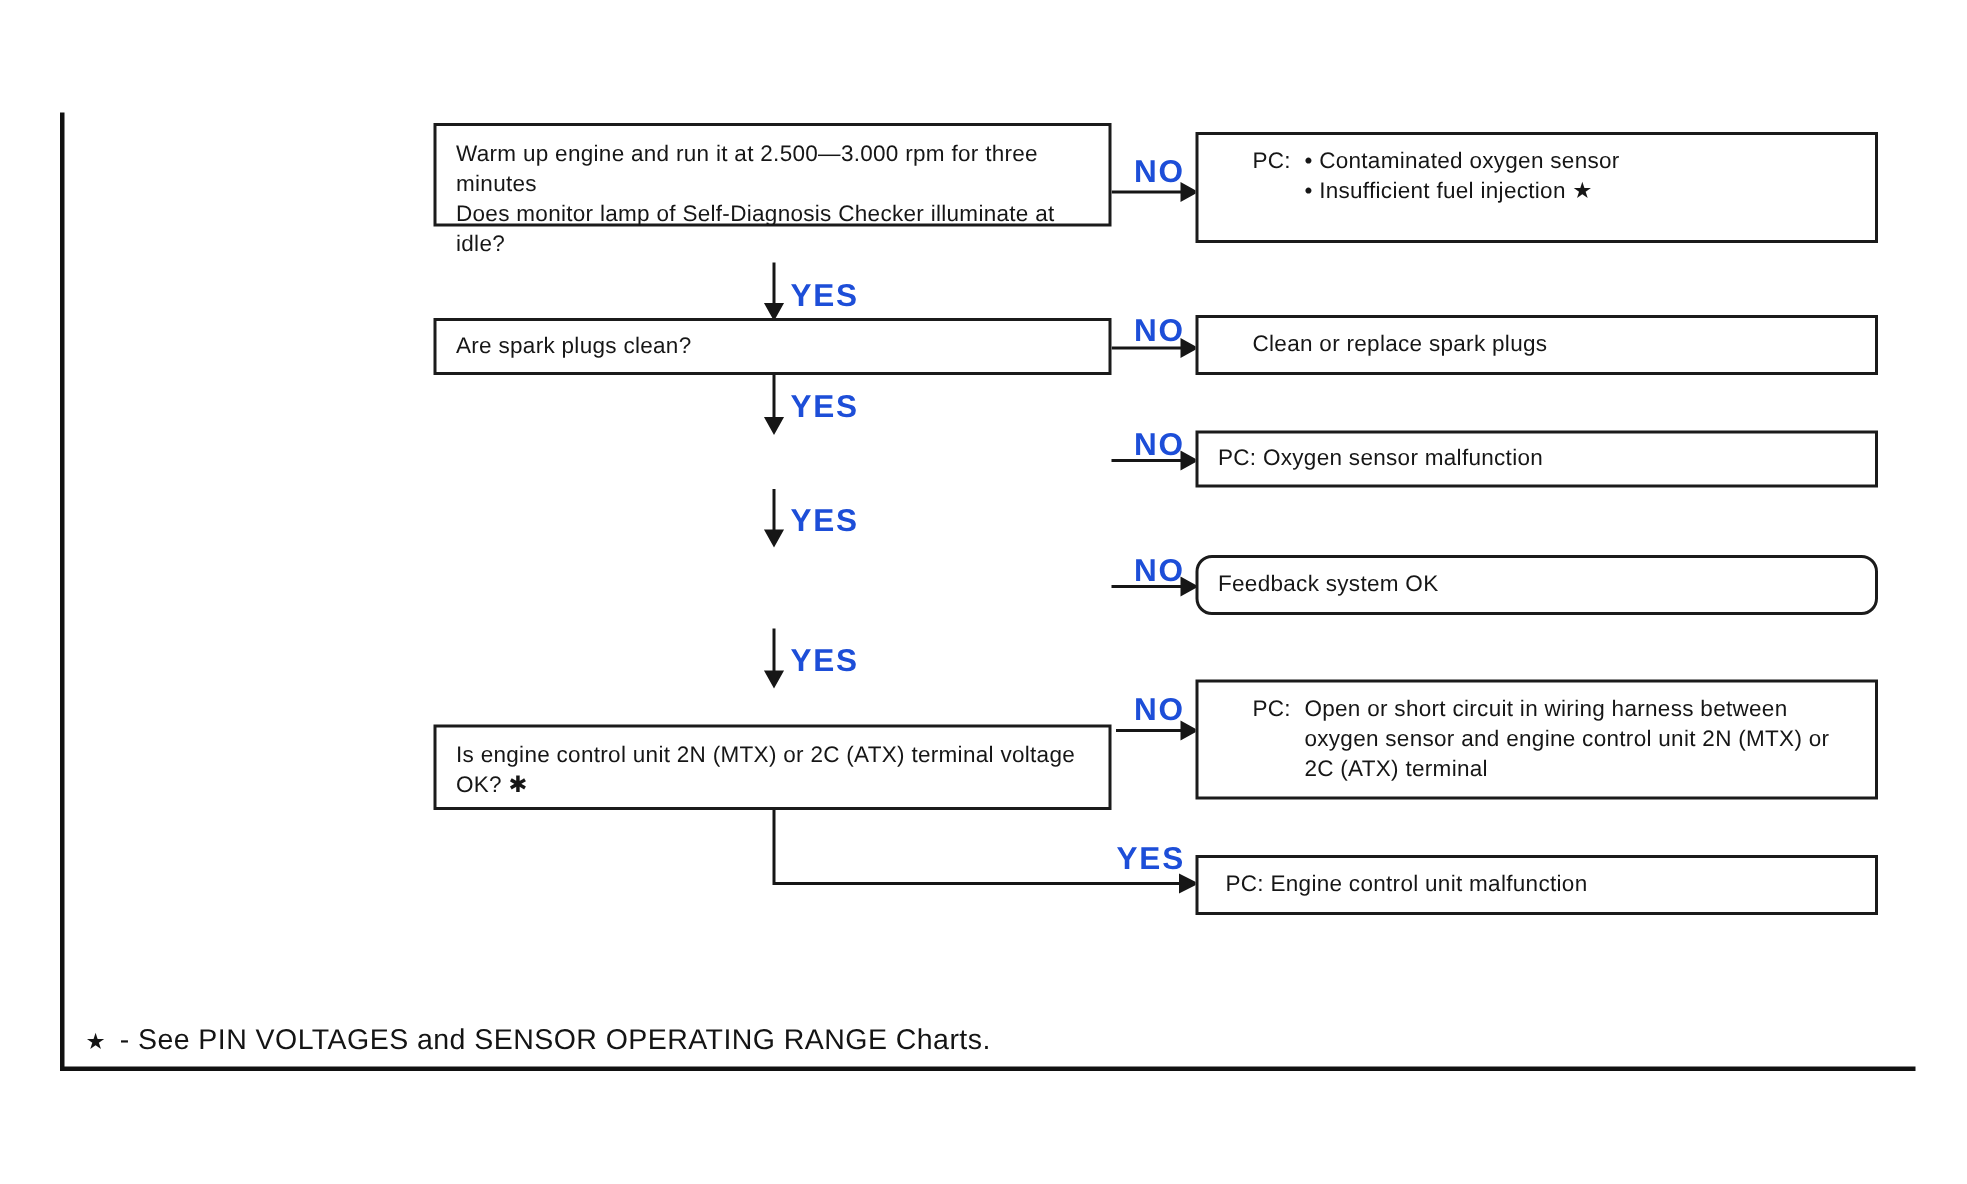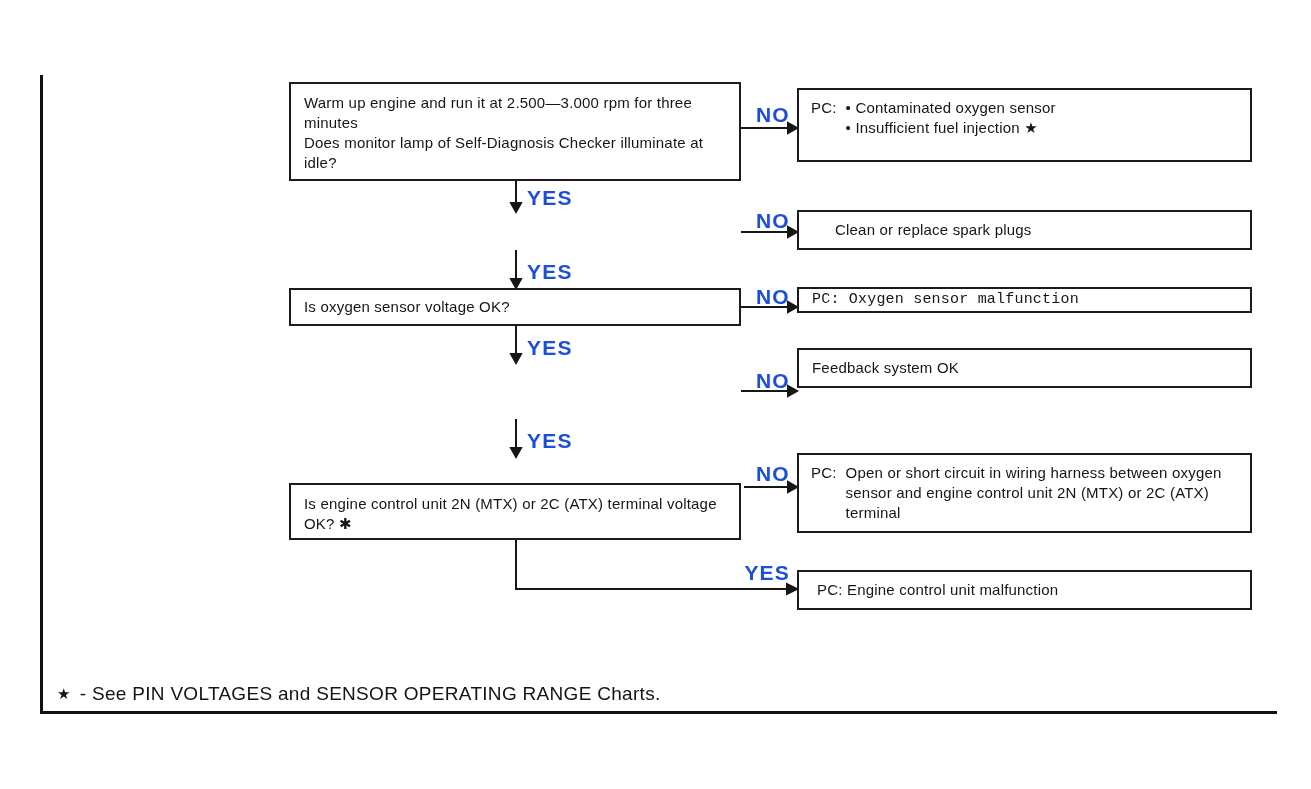--- a/index.html
+++ b/index.html
@@ -11,21 +11,21 @@
   .box {
     position:absolute; box-sizing:border-box; background:#ffffff;
     border:2px solid #1b1b1b; font-size:15px; line-height:20px;
     letter-spacing:0.2px; color:#161616;
   }
   .qbox { left:289px; width:452px; }
   .abox { left:797px; width:455px; }
   .vcenter { display:flex; align-items:center; padding:0 13px; }
   .multiline { padding:9px 13px; }
   .pcflex { display:flex; align-items:flex-start; padding:8px 12px; }
-  .pcflex .prefix { margin-right:9px; white-space:nowrap; }
+  .pcflex .prefix { margin-right:9px; white-space:nowrap;margin-left:24px; }
   .items div { line-height:20px; }
   .lbl {
     position:absolute; font-weight:bold; font-size:21px;
     letter-spacing:1.2px; color:#1d4ed8; white-space:nowrap;
   }
   .connectors { position:absolute; left:0; top:0; }
   .footnote {
     position:absolute; left:57px; top:683px; font-size:19px;
     letter-spacing:0.3px; color:#141414; display:flex; align-items:center; gap:9px;
   }
@@ -62,54 +62,54 @@
       <line x1="741" y1="391" x2="789" y2="391"></line>
       <polygon points="788,386 788,396 797,391"></polygon>
       <line x1="744" y1="487" x2="789" y2="487"></line>
       <polygon points="788,482 788,492 797,487"></polygon>
 
       <path fill="none" d="M516,514 L516,589 L788,589"></path>
       <polygon points="787,584 787,594 797,589"></polygon>
     </g>
   </svg>
 
-  <div class="box qbox multiline" style="top:82px; height:99px;">
+  <div class="box qbox multiline" style="top:82px; height:69px;">
     <div class="q1text">
       <div>Warm up engine and run it at 2.500—3.000 rpm for three minutes</div>
       <div>Does monitor lamp of Self-Diagnosis Checker illuminate at idle?</div>
     </div>
   </div>
 
+  <div class="box qbox vcenter" style="top:212px; height:38px;">
+    <span>Are spark plugs clean?</span>
+  </div>
 
-  <div class="box qbox vcenter" style="top:288px; height:38px;">
-    <span>Is oxygen sensor voltage OK?</span>
-  </div>
 
 
   <div class="box qbox multiline" style="top:483px; height:57px;">
     <div style="width:420px;">Is engine control unit 2N (MTX) or 2C (ATX) terminal voltage OK?  ✱</div>
   </div>
 
   <div class="box abox pcflex" style="top:88px; height:74px;">
     <span class="prefix">PC:</span>
     <div class="items">
       <div>• Contaminated oxygen sensor</div>
       <div>• Insufficient fuel injection   ★</div>
     </div>
   </div>
 
   <div class="box abox vcenter" style="top:210px; height:40px;padding-left:36px;">
     <span>Clean or replace spark plugs</span>
   </div>
 
-  <div class="box abox vcenter" style="top:287px; height:26px;font-family:Liberation Mono, monospace;">
+  <div class="box abox vcenter" style="top:287px; height:38px;">
     <span>PC: Oxygen sensor malfunction</span>
   </div>
 
-  <div class="box abox vcenter" style="top:348px; height:40px;">
+  <div class="box abox vcenter" style="top:370px; height:40px;border-radius:11px;">
     <span>Feedback system OK</span>
   </div>
 
   <div class="box abox pcflex" style="top:453px; height:80px;">
     <span class="prefix">PC:</span>
     <div style="width:398px;">Open or short circuit in wiring harness between oxygen sensor and engine control unit 2N (MTX) or 2C (ATX) terminal</div>
   </div>
 
   <div class="box abox vcenter" style="top:570px; height:40px;padding-left:18px;">
     <span>PC: Engine control unit malfunction</span>

